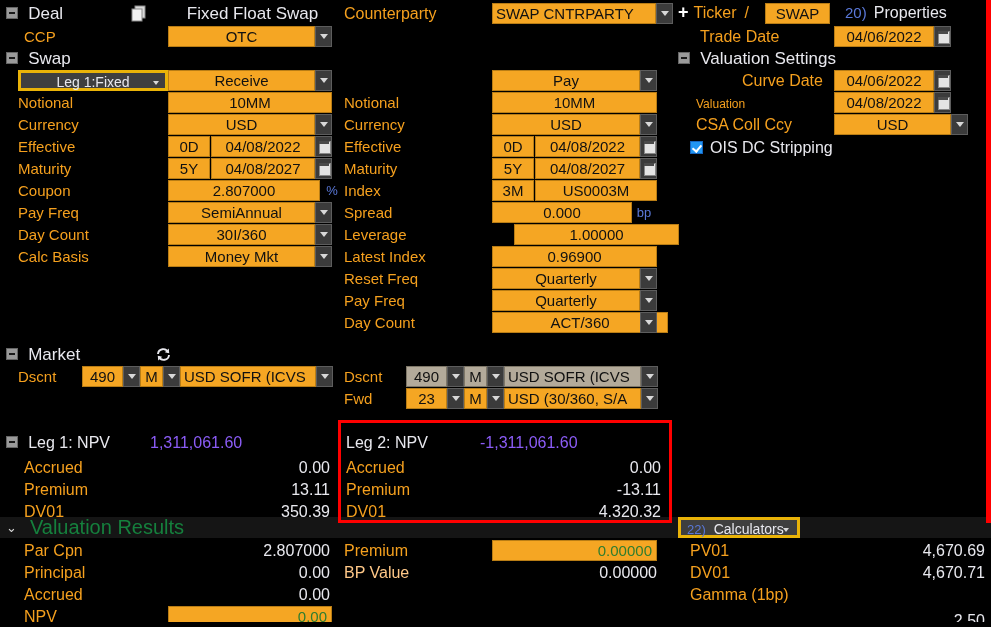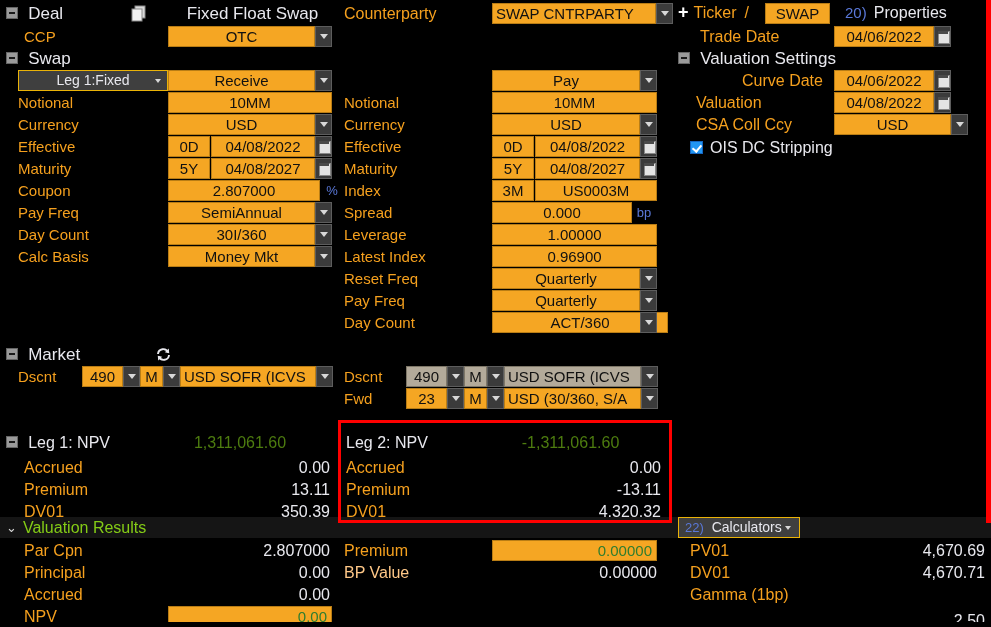--- a/index.html
+++ b/index.html
@@ -14,21 +14,21 @@
     overflow: hidden;
     position: relative;
   }
   .screen { position: relative; width: 991px; height: 627px; background:#000; }
 
   
   .lbl { color:#f5a01e; white-space:nowrap; }
   .lbl-w { color:#e8e8ee; white-space:nowrap; }
   .lbl-pale { color:#ffc888; white-space:nowrap; }
   .num { color:#e8e8ee; text-align:right; white-space:nowrap; }
-  .num-violet { color:#4d7c0f; text-align:center; white-space:nowrap; }
+  .num-violet { color:#8b5cf6; text-align:left; white-space:nowrap; }
   .blue-n { color:#5a78d8; }
 
   .fld {
     background:#f5a623; color:#111; text-align:center;
     border:1px solid #b97d15; box-sizing:border-box;
     line-height:19px; height:21px; font-size:15px;
     overflow:hidden; white-space:nowrap;
   }
   .fld.left { text-align:left; padding-left:3px; }
   .fld.right { text-align:right; padding-right:4px; }
@@ -71,24 +71,24 @@
   .exp::after{
     content:""; position:absolute; left:2px; top:4px; width:6px; height:2px; background:#1a1a1a;
   }
   .chev { color:#d8d8d8; font-size:13px; line-height:13px; }
 
   
   .secbar {
     position:absolute; background:#151515; height:21px;
     display:flex; align-items:center;
   }
-  .secbar .t { color:#84cc16; font-size:16px; margin-left:6px; }
+  .secbar .t { color:#15803d; font-size:20px; margin-left:13px; }
 
   .grpbtn {
-    background:#3f3f3f; border:1px solid #eab308; box-sizing:border-box;
+    background:#3f3f3f; border:3px solid #eab308; box-sizing:border-box;
     color:#e8e8ee; height:21px; line-height:19px; text-align:center; font-size:14px;
     position:relative;
   }
   .grpbtn .ca {
     position:absolute; right:6px; top:8px; width:0;height:0;
     border-left:3.5px solid transparent; border-right:3.5px solid transparent;
     border-top:4.5px solid #d8d8d8;
   }
 
   .row { position:absolute; height:21px; line-height:21px; }
@@ -168,21 +168,21 @@
 
   <div class="row" style="left:678px;top:48px;">
     <span class="exp"></span>
     <span class="lbl-w" style="font-size:17px;margin-left:6px;">Valuation Settings</span>
   </div>
 
   <div class="row" style="left:696px;top:70px;"><span class="lbl" style="font-size:16px;margin-left:46px;">Curve Date</span></div>
   <div class="fld" style="position:absolute;left:834px;top:70px;width:100px;">04/06/2022</div>
   <div class="cal" style="position:absolute;left:934px;top:70px;"></div>
 
-  <div class="row" style="left:696px;top:92px;"><span class="lbl" style="font-size:16px;">Valuation</span></div>
+  <div class="row" style="left:696px;top:92px;"><span class="lbl" style="font-size:12px;">Valuation</span></div>
   <div class="fld" style="position:absolute;left:834px;top:92px;width:100px;">04/08/2022</div>
   <div class="cal" style="position:absolute;left:934px;top:92px;"></div>
 
   <div class="row" style="left:696px;top:114px;"><span class="lbl" style="font-size:16px;">CSA Coll Ccy</span></div>
   <div class="fld" style="position:absolute;left:834px;top:114px;width:117px;">USD</div>
   <div class="drop" style="position:absolute;left:951px;top:114px;"></div>
 
   <div class="row" style="left:690px;top:137px;display:flex;align-items:center;gap:7px;">
     <span class="chk"></span>
     <span class="lbl-w" style="font-size:16px;">OIS DC Stripping</span>
@@ -249,21 +249,21 @@
 
   <div class="row" style="left:344px;top:180px;"><span class="lbl">Index</span></div>
   <div class="fld" style="position:absolute;left:492px;top:180px;width:42px;">3M</div>
   <div class="fld" style="position:absolute;left:535px;top:180px;width:122px;">US0003M</div>
 
   <div class="row" style="left:344px;top:202px;"><span class="lbl">Spread</span></div>
   <div class="fld" style="position:absolute;left:492px;top:202px;width:140px;">0.000</div>
   <div class="bp" style="position:absolute;left:634px;top:202px;color:#5a78d8;">bp</div>
 
   <div class="row" style="left:344px;top:224px;"><span class="lbl">Leverage</span></div>
-  <div class="fld" style="position:absolute;left:492px;top:224px;width:165px;">1.00000</div>
+  <div class="fld" style="position:absolute;left:514px;top:224px;width:165px;">1.00000</div>
 
   <div class="row" style="left:344px;top:246px;"><span class="lbl">Latest Index</span></div>
   <div class="fld" style="position:absolute;left:492px;top:246px;width:165px;">0.96900</div>
 
   <div class="row" style="left:344px;top:268px;"><span class="lbl">Reset Freq</span></div>
   <div class="fld" style="position:absolute;left:492px;top:268px;width:148px;">Quarterly</div>
   <div class="drop" style="position:absolute;left:640px;top:268px;"></div>
 
   <div class="row" style="left:344px;top:290px;"><span class="lbl">Pay Freq</span></div>
   <div class="fld" style="position:absolute;left:492px;top:290px;width:148px;">Quarterly</div>

